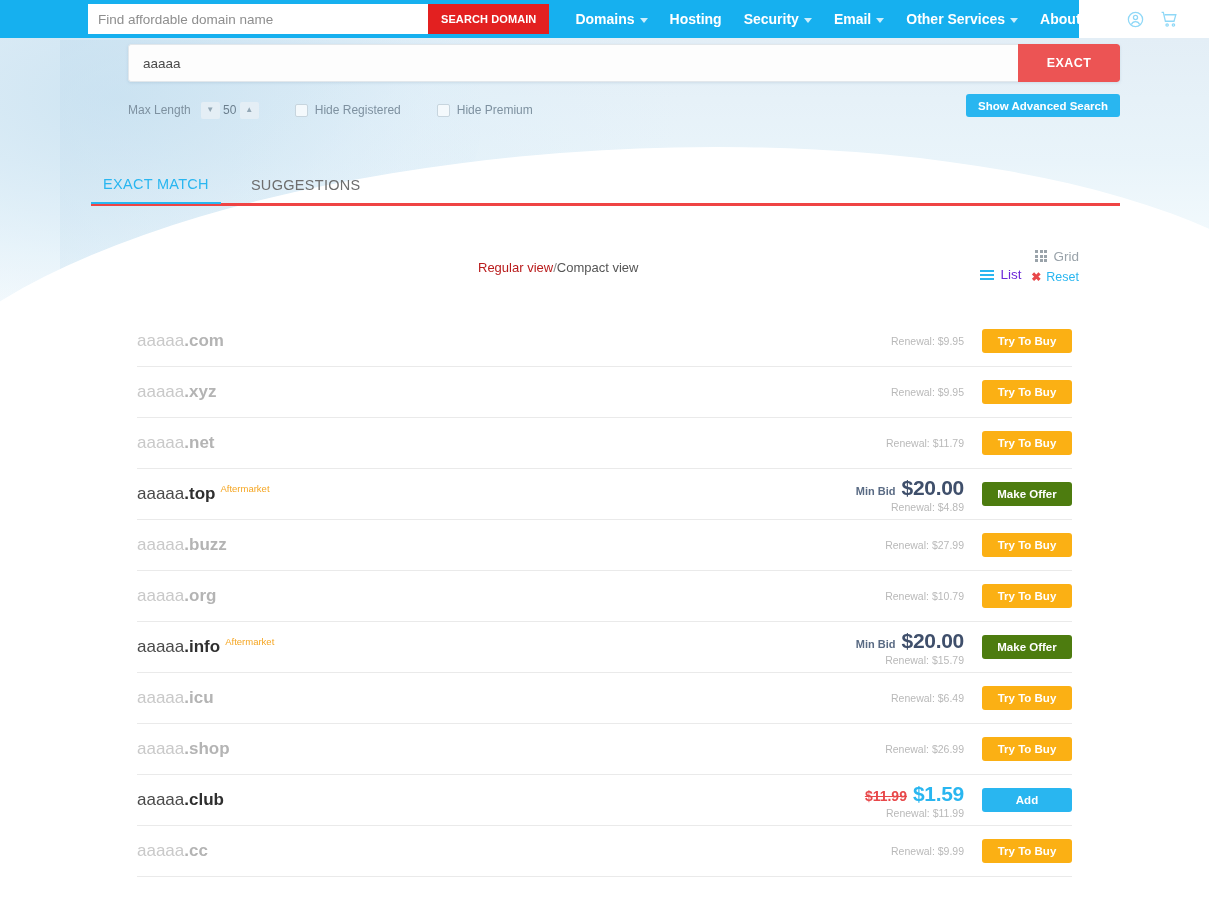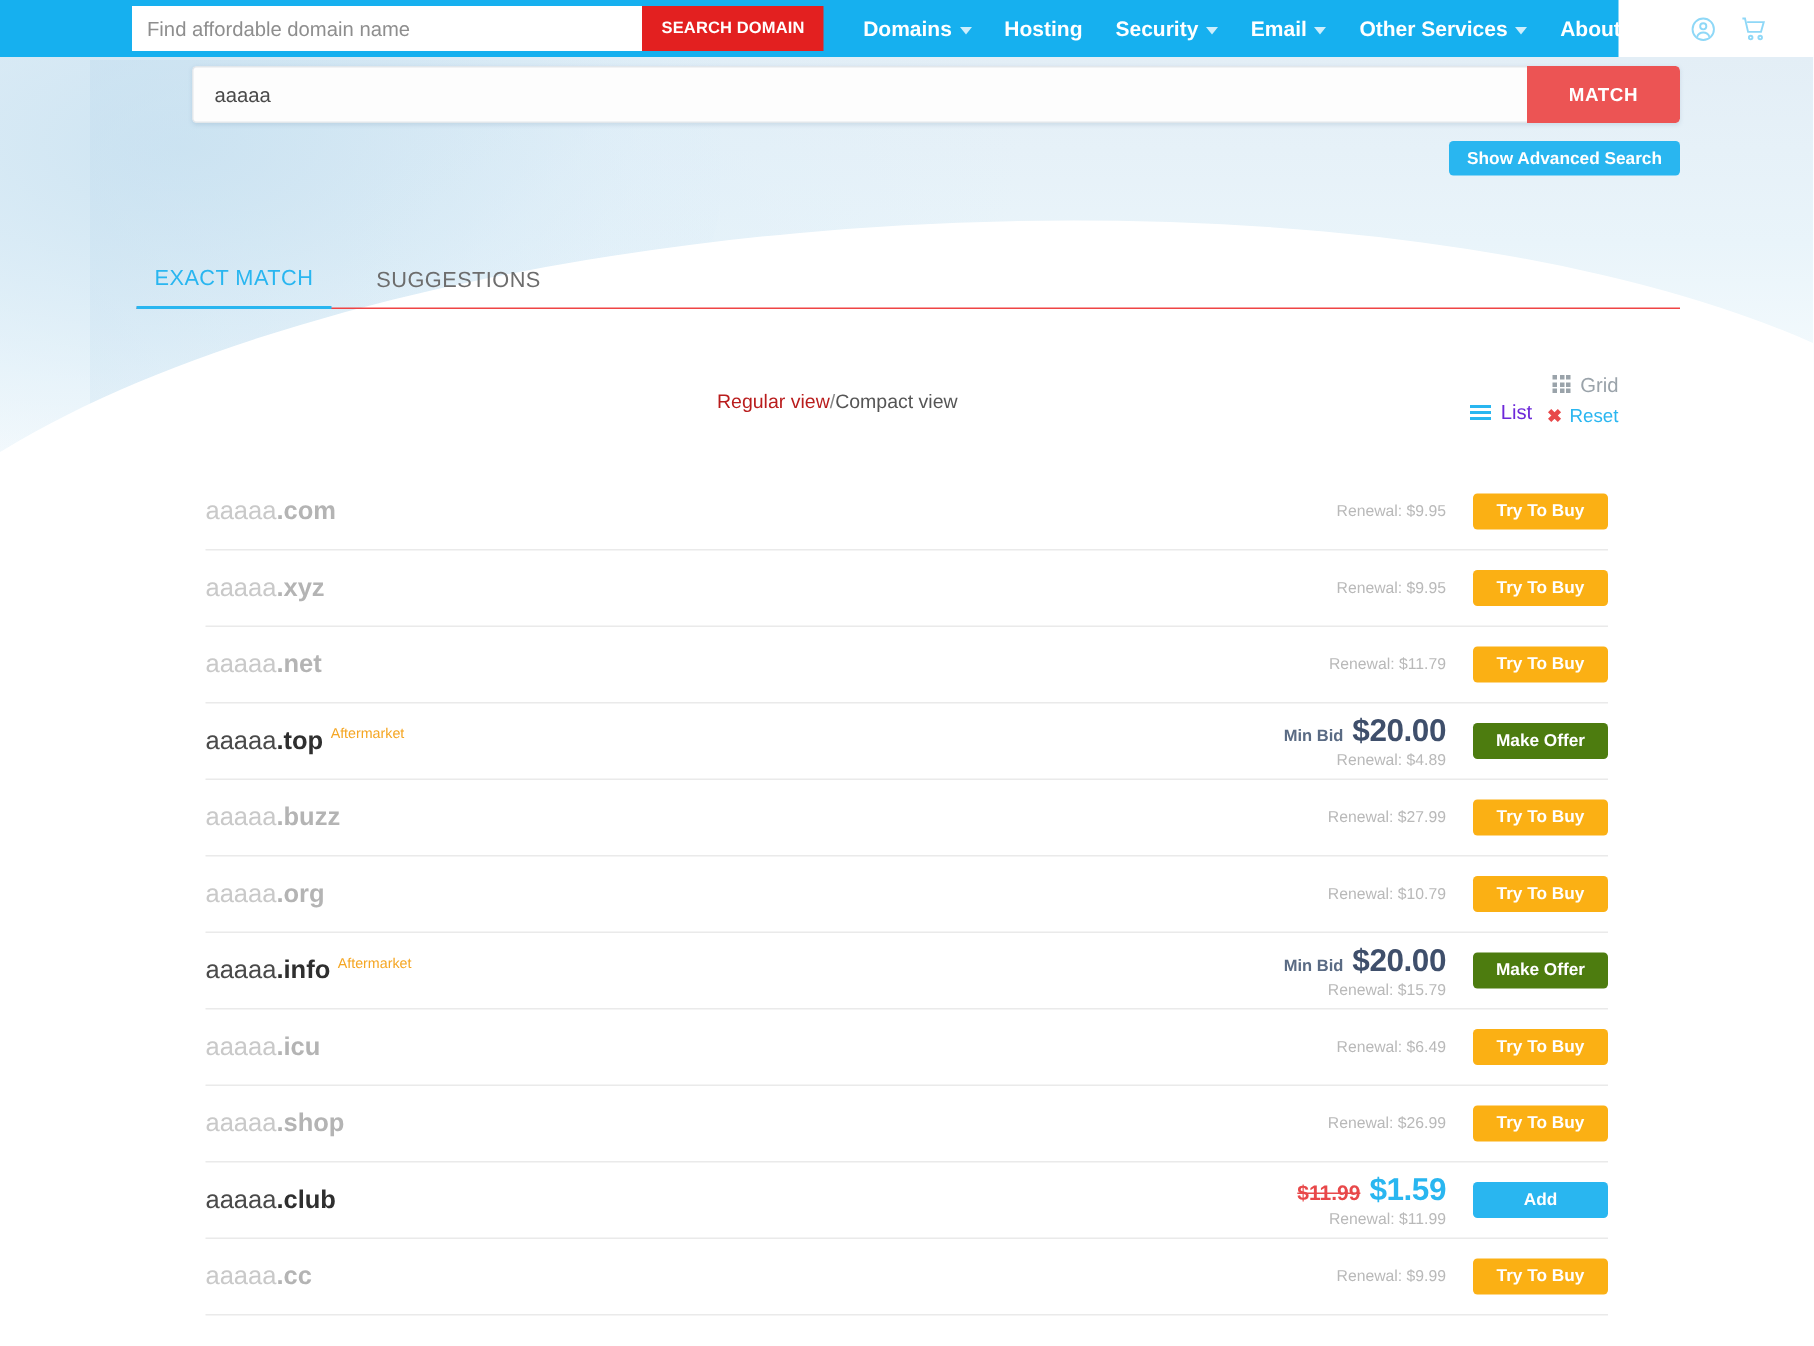--- a/index.html
+++ b/index.html
@@ -230,21 +230,21 @@
   
   .tabs-wrap {
     position: absolute;
     left: 91px; top: 170px;
     width: 1029px;
     z-index: 12;
   }
   .tabs {
     display: flex;
     align-items: flex-end;
-    border-bottom: 1px solid #ef4444;
+    border-bottom: 3px solid #ef4444;
     height: 36px;
   }
   .tab {
     font-size: 14.5px;
     color: #6d6d6d;
     padding: 0 12px 10px 12px;
     cursor: pointer;
     letter-spacing: .3px;
     margin-right: 18px;
   }
@@ -451,23 +451,41 @@
           <circle cx="9" cy="19" r="1.5"></circle>
           <circle cx="17" cy="19" r="1.5"></circle>
         </svg>
       </span>
     </div>
   </div>
 
   <div class="search-panel">
     <div class="big-search-row">
       <input type="text" class="big-search-input" value="aaaaa" style="">
-      <button class="big-search-btn">MATCH</button>
-    </div>
-
+      <button class="big-search-btn">EXACT</button>
+    </div>
+
+    <div class="filters-row">
+      <span class="flabel">Max Length</span>
+      <span class="stepper">
+        <button class="step-btn">▼</button>
+        <span class="step-val">50</span>
+        <button class="step-btn">▲</button>
+      </span>
+
+      <span class="chk-group">
+        <span class="chk-box"></span>
+        <span class="chk-label">Hide Registered</span>
+      </span>
+
+      <span class="chk-group">
+        <span class="chk-box"></span>
+        <span class="chk-label">Hide Premium</span>
+      </span>
+    </div>
 
     <button class="adv-btn">Show Advanced Search</button>
   </div>
 
   <div class="tabs-wrap">
     <div class="tabs">
       <div class="tab active">EXACT MATCH</div>
       <div class="tab">SUGGESTIONS</div>
     </div>
   </div>

